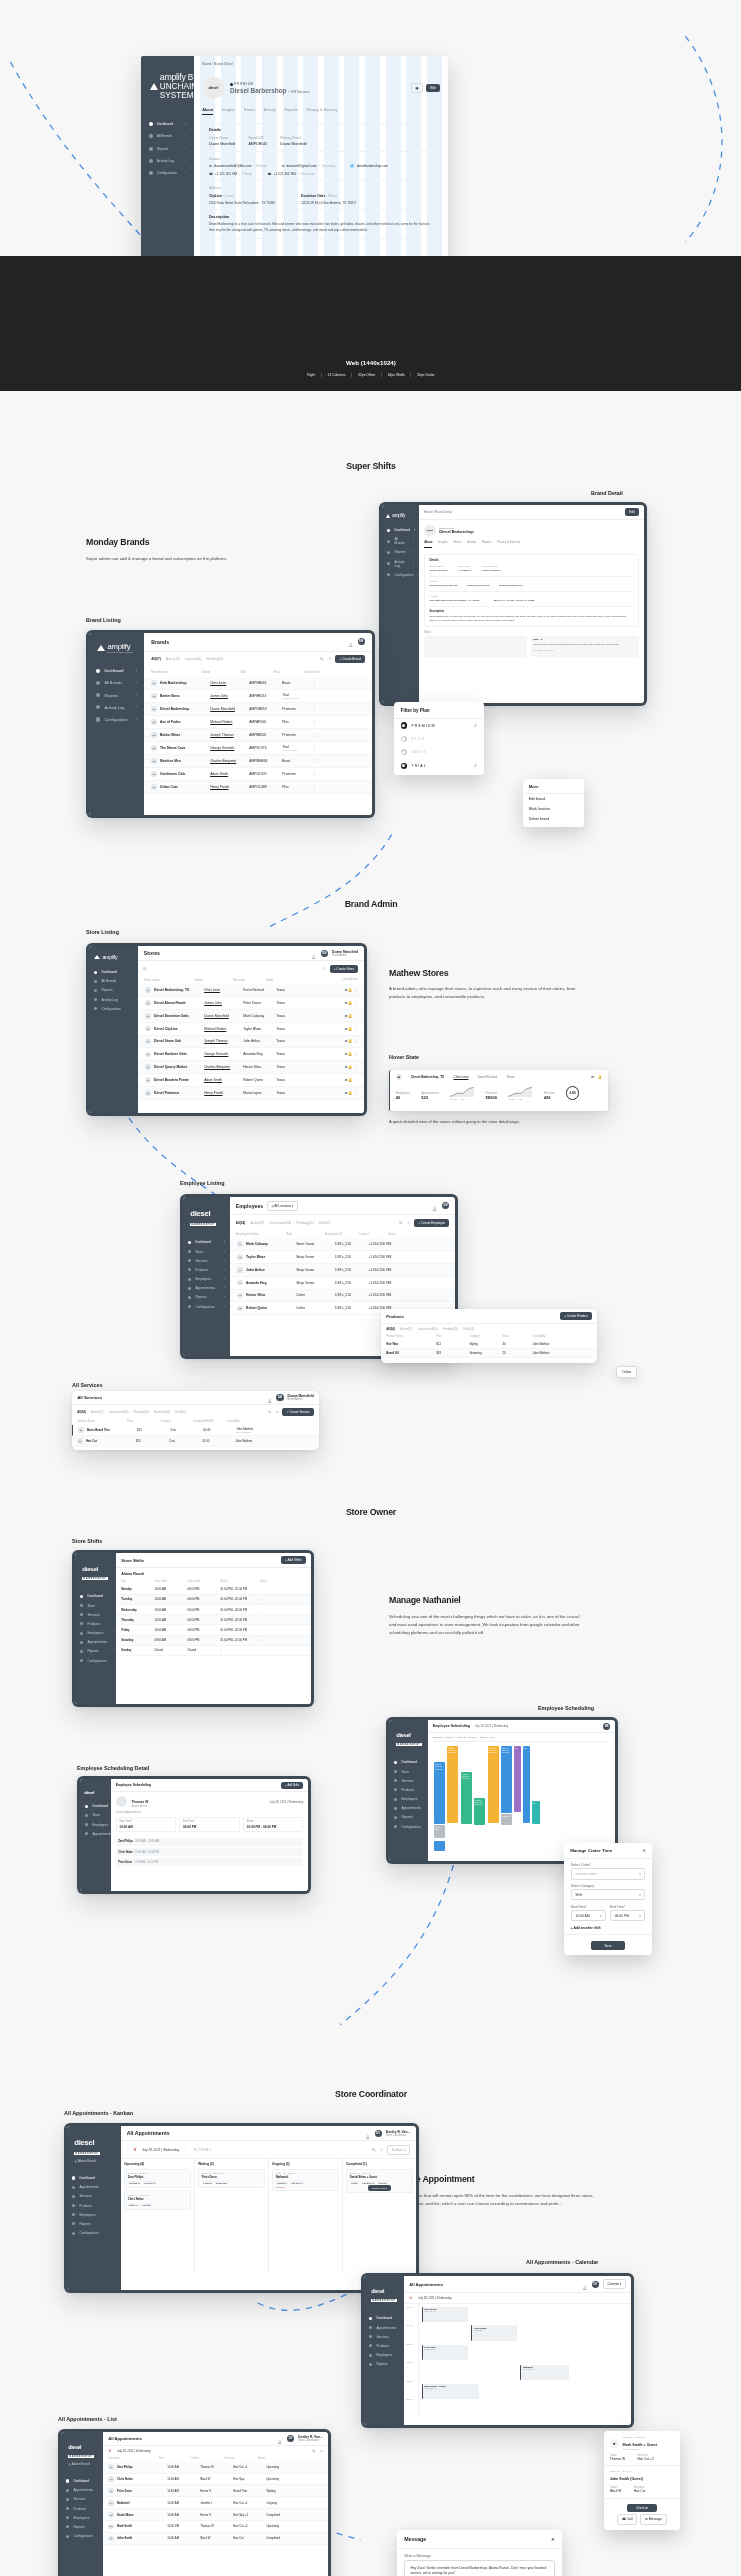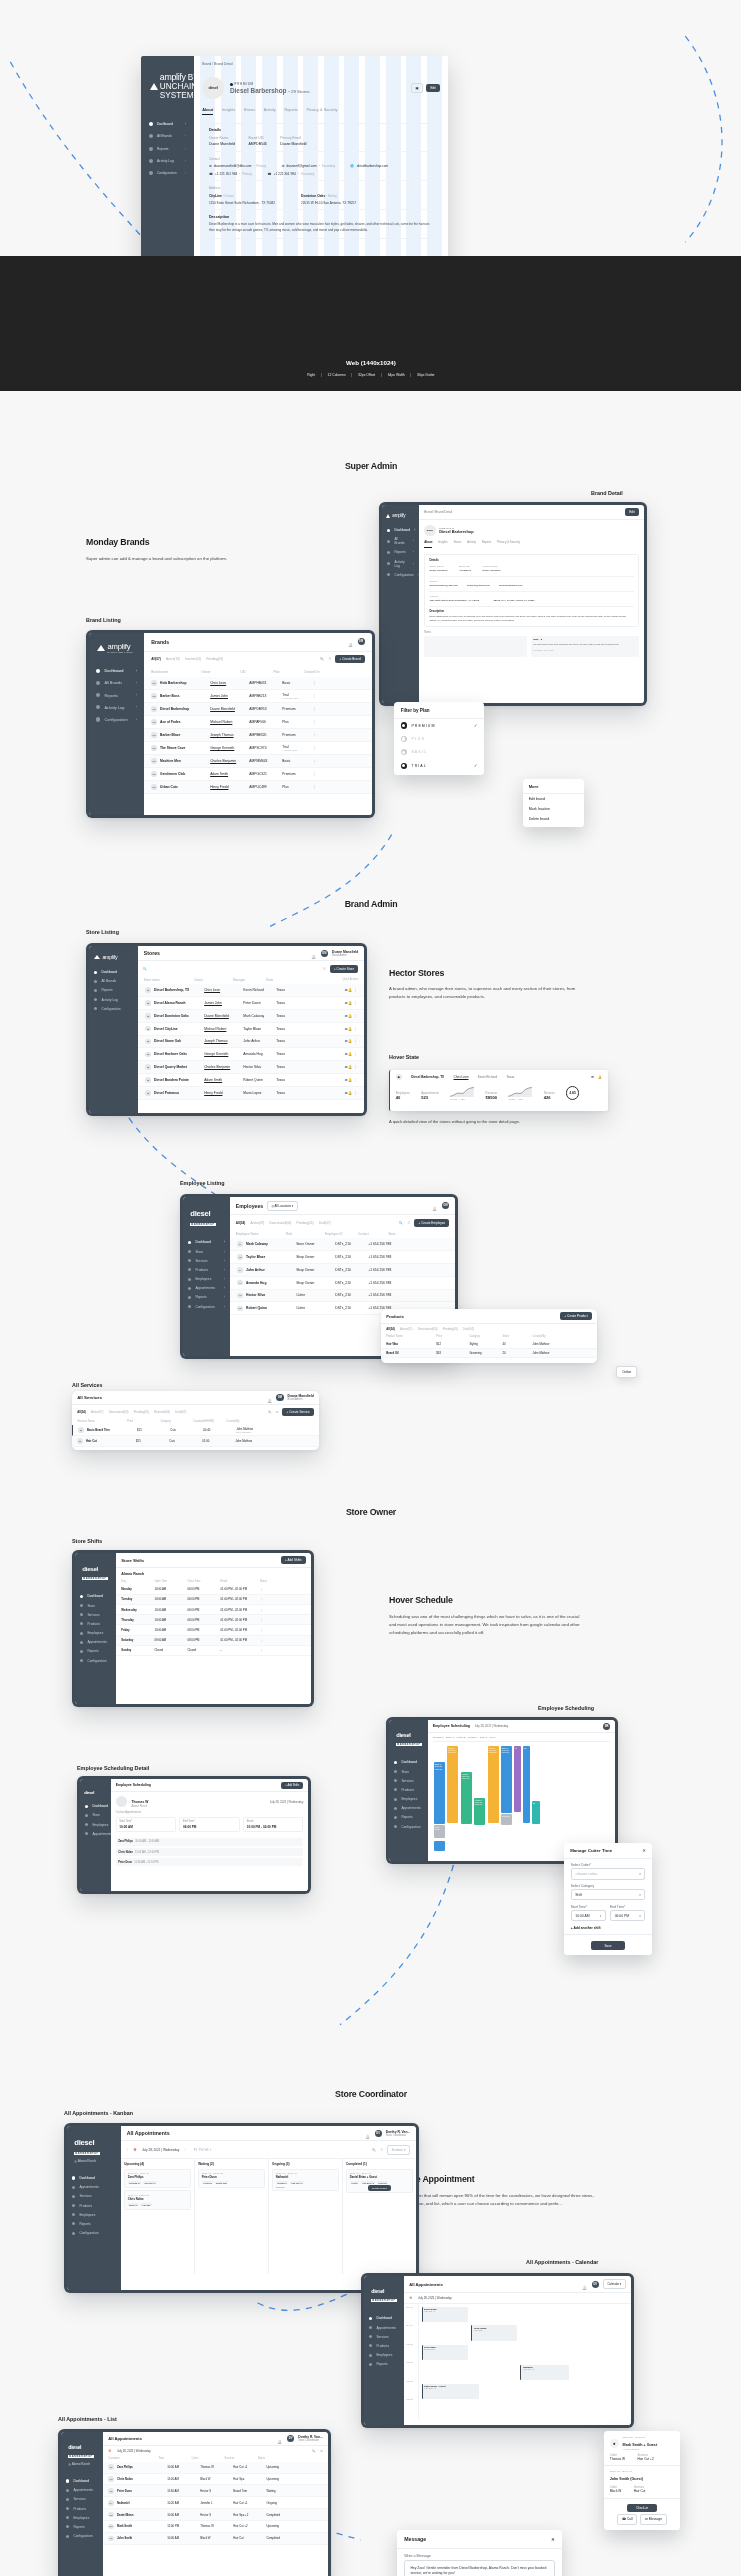--- a/index.html
+++ b/index.html
@@ -318,21 +318,21 @@
     <div class="wt">Web (1440x1024)</div>
     <div class="hero-specs">
       <span>Right</span>
       <span>12 Columns</span>
       <span>32px Offset</span>
       <span>64px Width</span>
       <span>30px Gutter</span>
     </div>
   </div>
 
-  <div class="sec-h" style="left:0;right:0;top:461px;text-align:center">Super Admin</div>
+  <div class="sec-h" style="left:0;right:0;top:461px;text-align:center">Super Shifts</div>
 
   <div class="blurb-t" style="left:86px;top:537px">Monday Brands</div>
   <div class="blurb-p" style="left:86px;top:555px;width:155px">Super admin can add &amp; manage a brand and subscription on the platform.</div>
   <div class="lbl" style="left:86px;top:617px">Brand Listing</div>
   <div class="lbl" style="left:591px;top:490px">Brand Detail</div>
 
   <div class="mock dark-frame" style="left:379px;top:502px;width:268px;height:204px;">
     <div class="inner">
       <div class="sidebar sb-tiny" style="width:37px">
         <div class="sb-logo" style="padding:1px 4.1px 7.2px">
@@ -591,21 +591,21 @@
   <div class="pop" style="left:523px;top:779px;width:61px">
     <h4 style="font-size:4.1px;padding:4.6px 5.7px">More</h4>
     <div class="div"></div>
     <div class="row" style="font-size:3.6px;padding:3.1px 5.7px">Edit brand</div>
     <div class="row" style="font-size:3.6px;padding:3.1px 5.7px">Mark Inactive</div>
     <div class="row" style="font-size:3.6px;padding:3.1px 5.7px 6.2px">Delete brand</div>
   </div>
 
   <div class="sec-h" style="left:0;right:0;top:899px;text-align:center">Brand Admin</div>
   <div class="lbl" style="left:86px;top:929px">Store Listing</div>
-  <div class="blurb-t" style="left:389px;top:968px">Hector Stores</div>
+  <div class="blurb-t" style="left:389px;top:968px">Mathew Stores</div>
   <div class="blurb-p" style="left:389px;top:985px;width:193px">A brand admin, who manage their stores, to supervise each and every section of their stores, from products to employees, and consumable products.</div>
   <div class="lbl" style="left:389px;top:1054px">Hover State</div>
   <div class="blurb-p" style="left:389px;top:1118px;width:216px;font-size:4.1px">A quick detailed view of the stores without going to the store detail page.</div>
 
   <div class="mock dark-frame" style="left:86px;top:943px;width:281px;height:173px">
     <div class="inner">
       <div class="sidebar sb-tiny" style="width:49px">
         <div class="sb-logo" style="padding:1px 5.2px 7.2px">
             <span class="chev" style="border-left-width:3.1px;border-right-width:3.1px;border-bottom-width:4.6px"></span>
             <span class="word" style="font-size:5.2px">amplify</span>
@@ -974,21 +974,21 @@
         <span class="c1" style="font-weight:700">Hair Cut</span>
         <span class="c3">$25</span>
         <span class="c3">Cuts</span>
         <span class="c3">01:00</span>
         <span class="c5"><b style="font-weight:400">John Mathew</b></span>
       </div>
   </div>
 
   <div class="sec-h" style="left:0;right:0;top:1507px;text-align:center">Store Owner</div>
   <div class="lbl" style="left:72px;top:1538px">Store Shifts</div>
-  <div class="blurb-t" style="left:389px;top:1595px">Hover Schedule</div>
+  <div class="blurb-t" style="left:389px;top:1595px">Manage Nathaniel</div>
   <div class="blurb-p" style="left:389px;top:1613px;width:198px">Scheduling was one of the most challenging things which we have to solve, as it is one of the crucial and most used operations in store management. We took inspiration from google calendar and other scheduling platforms and successfully pulled it off.</div>
   <div class="lbl" style="left:538px;top:1705px">Employee Scheduling</div>
   <div class="lbl" style="left:77px;top:1765px">Employee Scheduling Detail</div>
 
   <div class="mock dark-frame" style="left:72px;top:1550px;width:242px;height:157px">
     <div class="inner">
       <div class="sidebar sb-tiny" style="width:41px">
         <div class="sb-diesel"><div class="d1" style="font-size:6.2px">diesel</div><div class="d2">BARBERSHOP</div></div>
         <div class="sb-item active">
             <span class="dot"></span>

